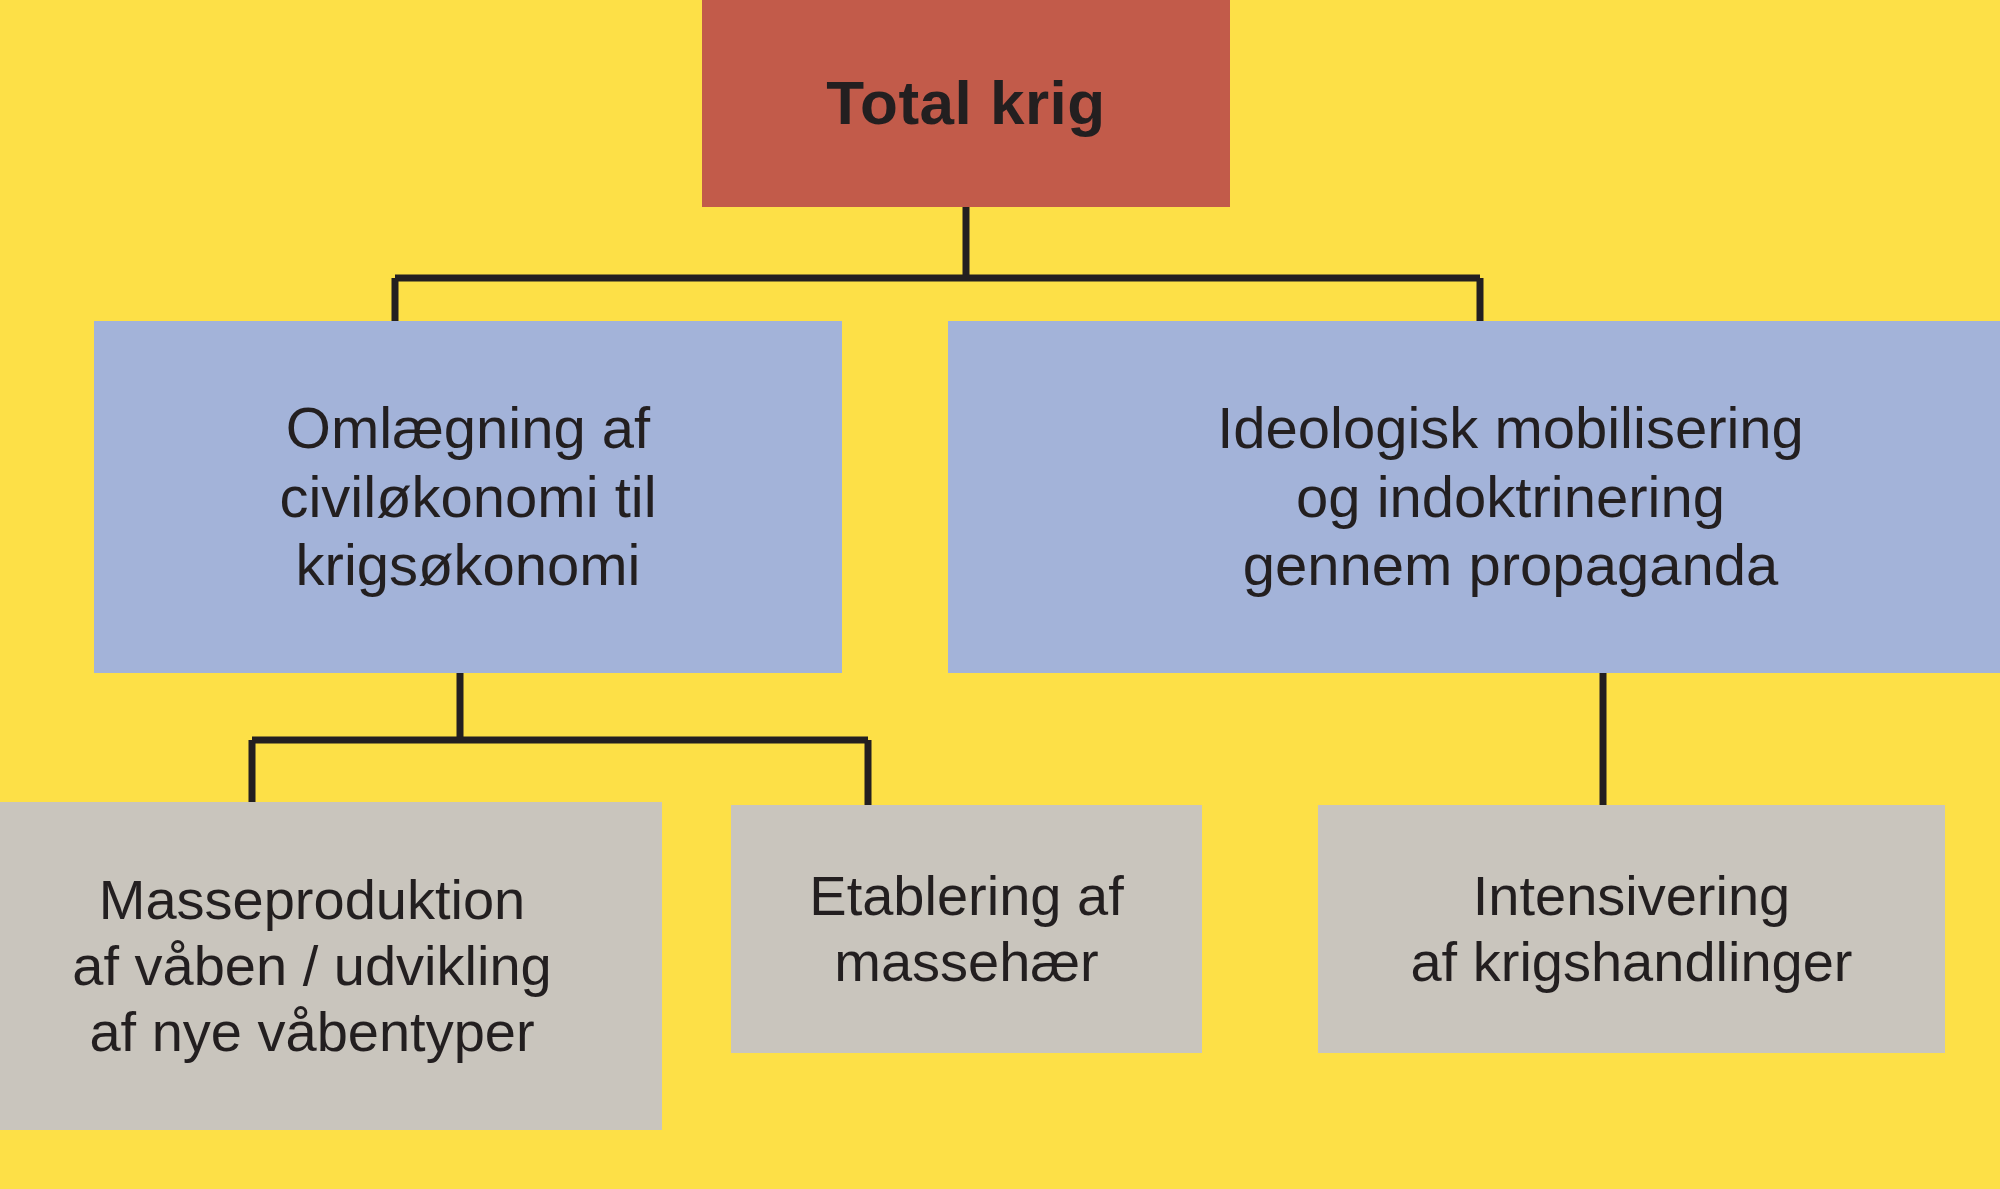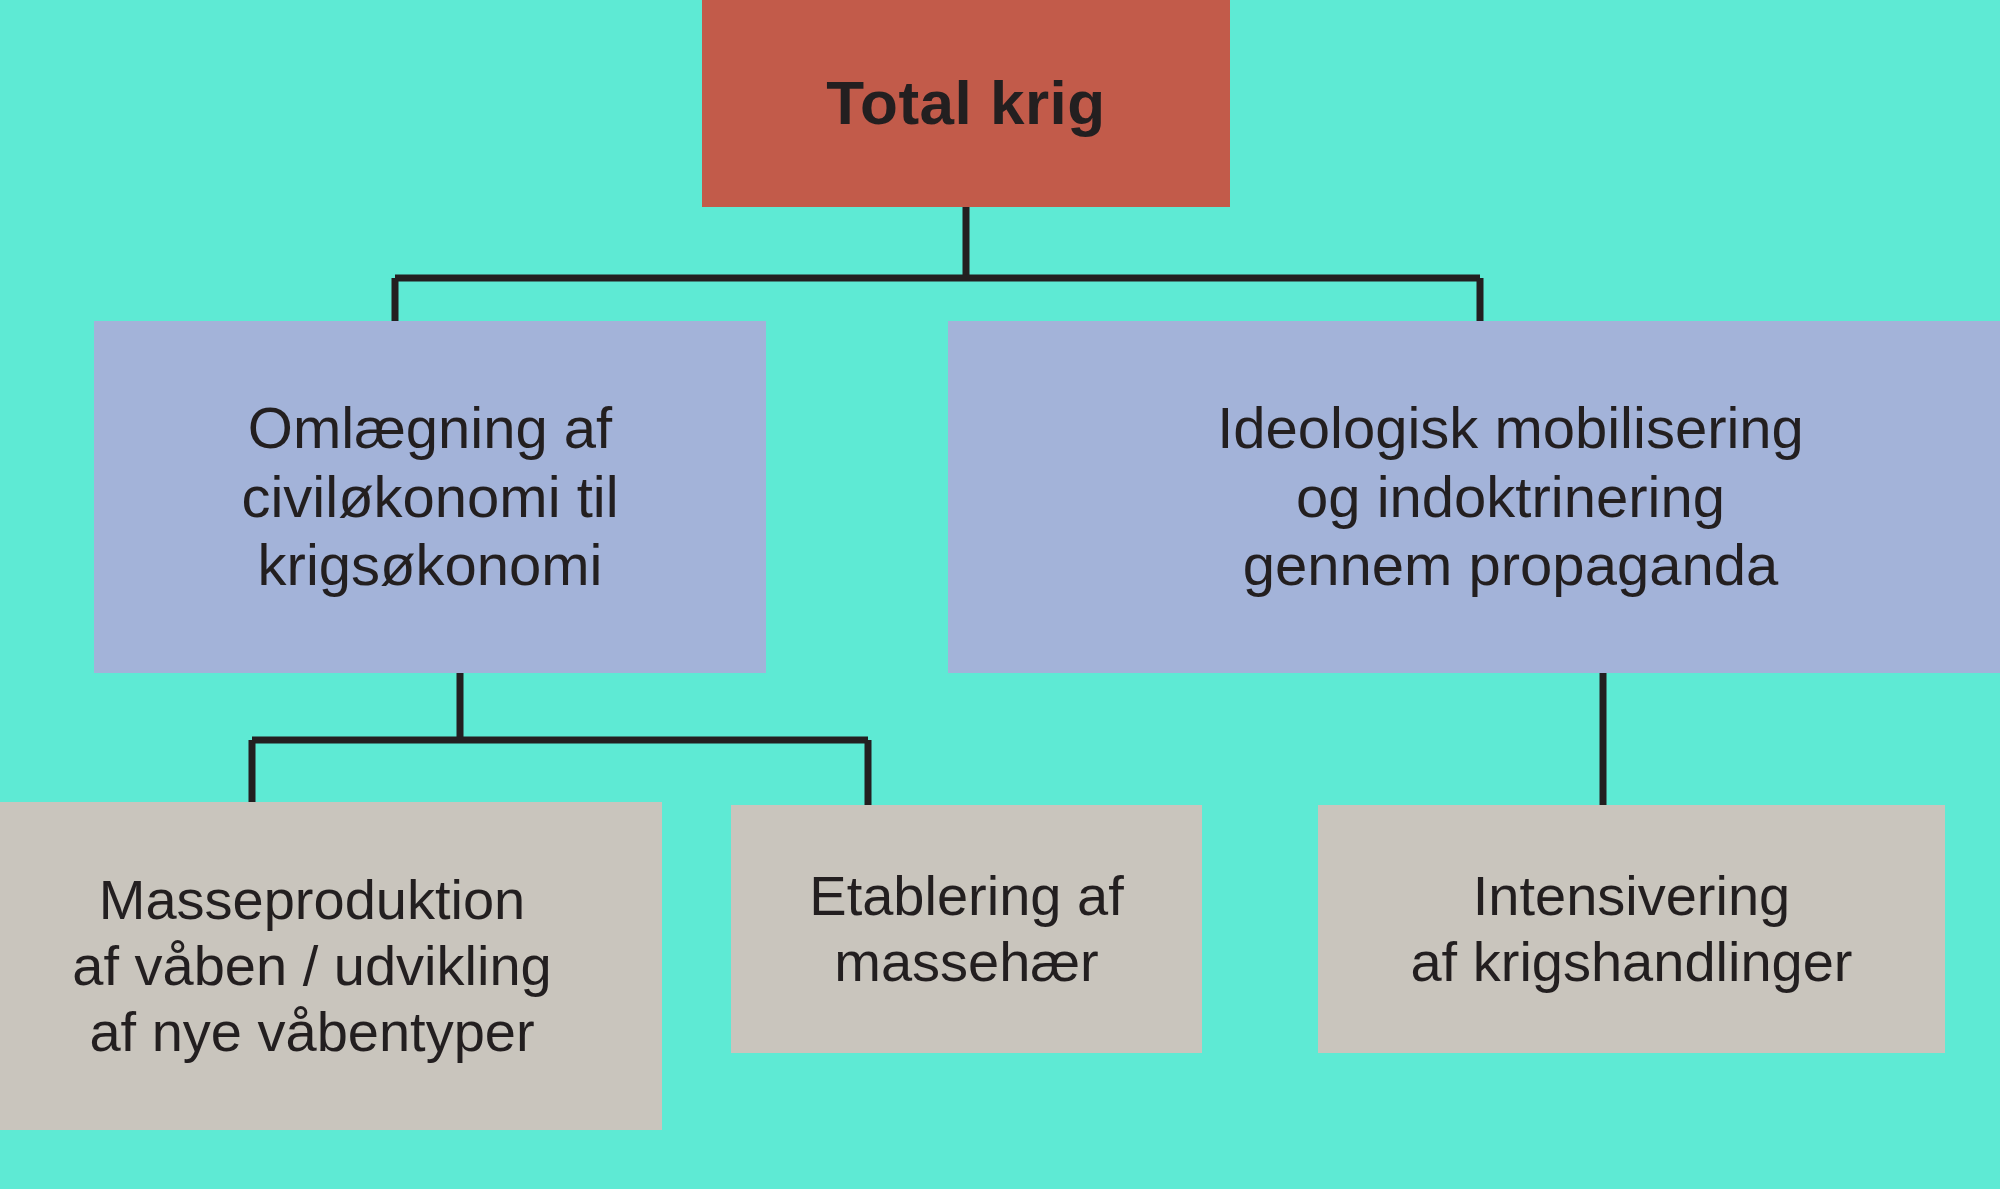--- a/index.html
+++ b/index.html
@@ -10,21 +10,21 @@
   body {
     width: 2000px;
     height: 1189px;
     font-family: "Liberation Sans", sans-serif;
     overflow: hidden;
   }
   #diagram {
     position: relative;
     width: 2000px;
     height: 1189px;
-    background: #5eead4;
+    background: #fde047;
   }
   .connectors {
     position: absolute;
     left: 0;
     top: 0;
     width: 2000px;
     height: 1189px;
     pointer-events: none;
   }
   .node {
@@ -59,21 +59,21 @@
 
   
   .node-blue {
     background: #a3b3d9;
     font-size: 58px;
     font-weight: normal;
   }
   .node-blue-left {
     left: 94px;
     top: 321px;
-    width: 672px;
+    width: 748px;
     height: 352px;
   }
   .node-blue-right {
     left: 948px;
     top: 321px;
     width: 1125px;
     height: 352px;
   }
 
   

